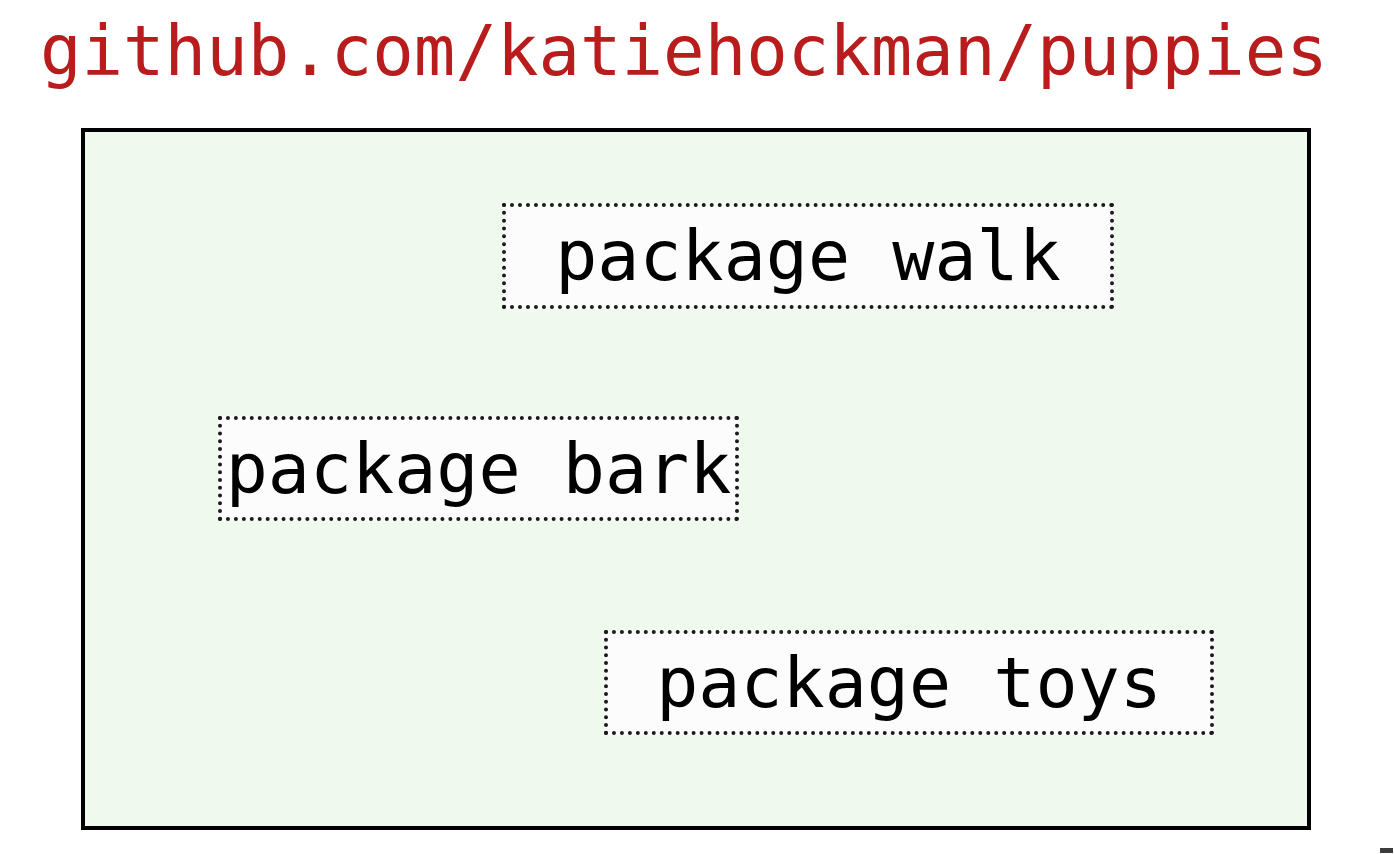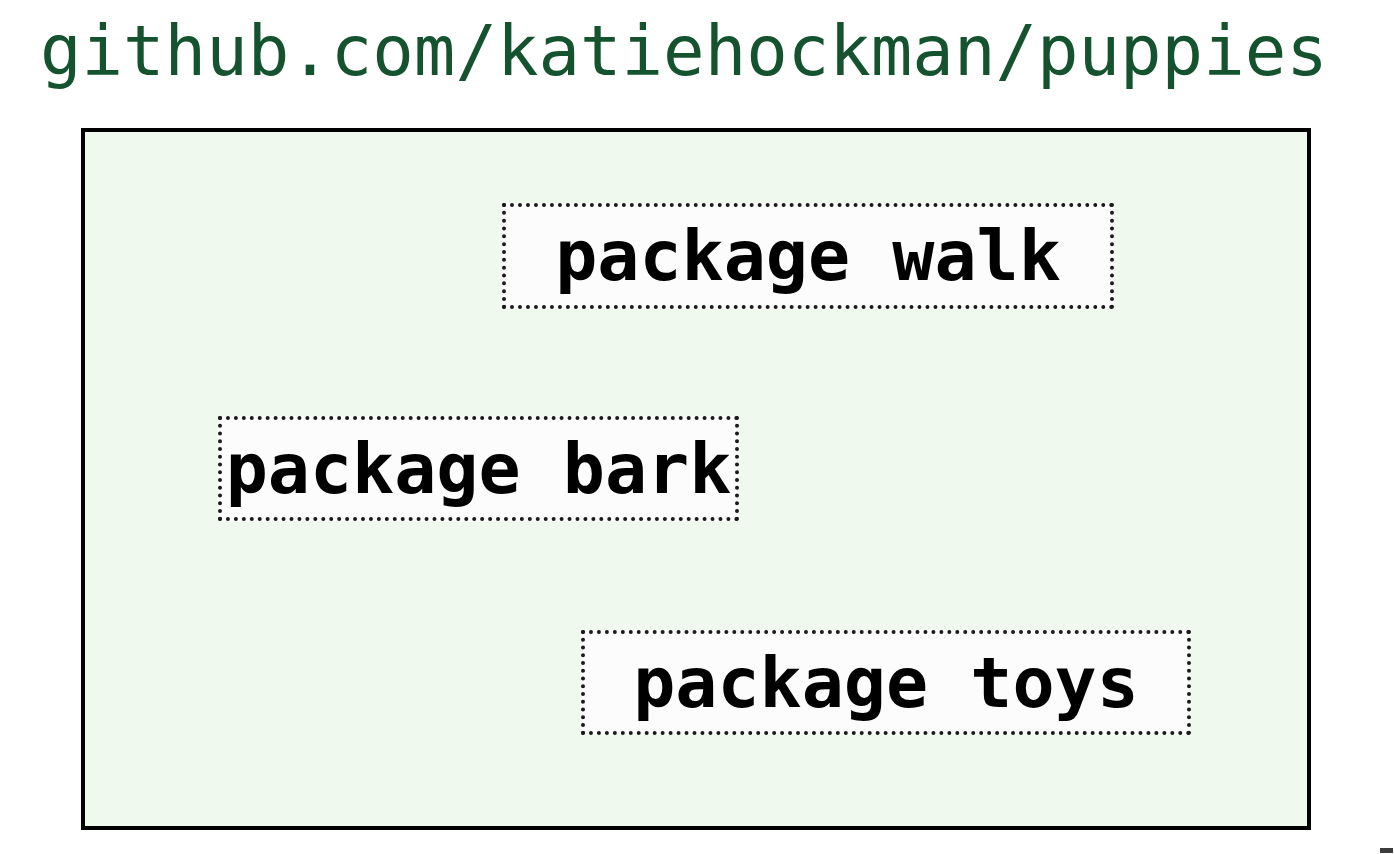--- a/index.html
+++ b/index.html
@@ -14,34 +14,33 @@
     height: 854px;
     background: #ffffff;
     overflow: hidden;
   }
   .title {
     position: absolute;
     left: 40px;
     top: 10px;
     font-size: 69px;
     line-height: 1.2;
-    color: #14532d;
+    color: #b91c1c;
     white-space: nowrap;
     letter-spacing: 0;
   }
   .module-box {
     position: absolute;
     left: 81px;
     top: 128px;
     width: 1230px;
     height: 702px;
     background: #f0f9ed;
     border: 4px solid #000000;
     box-sizing: border-box;
-    font-weight: bold;
   }
   .pkg {
     position: absolute;
     box-sizing: border-box;
     border: 4px dotted #1a1a1a;
     background: #fcfcfc;
     display: flex;
     align-items: center;
     justify-content: center;
     font-size: 70px;
@@ -54,21 +53,21 @@
     width: 612px;
     height: 106px;
   }
   .pkg-bark {
     left: 133px;
     top: 284px;
     width: 521px;
     height: 105px;
   }
   .pkg-toys {
-    left: 496px;
+    left: 519px;
     top: 498px;
     width: 610px;
     height: 105px;
   }
   .fragment {
     position: absolute;
     left: 1380px;
     top: 848px;
     width: 13px;
     height: 5px;

